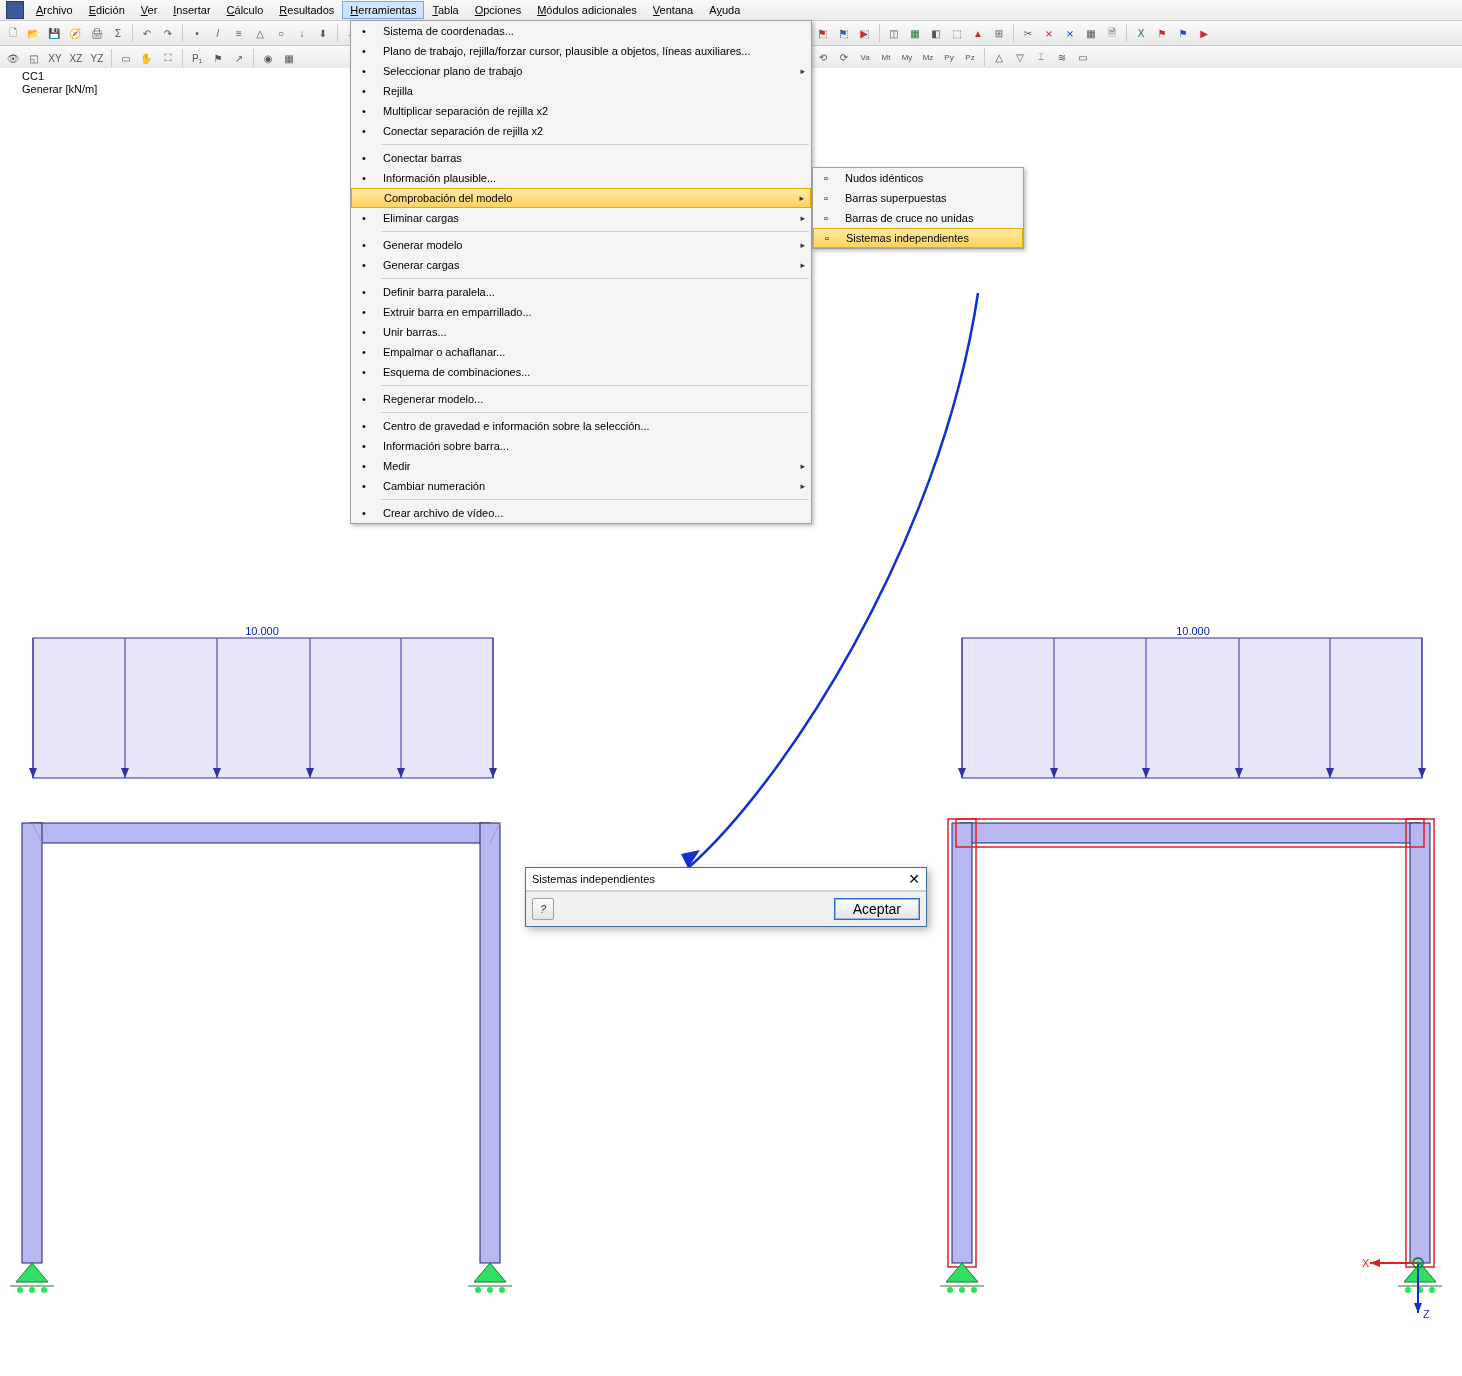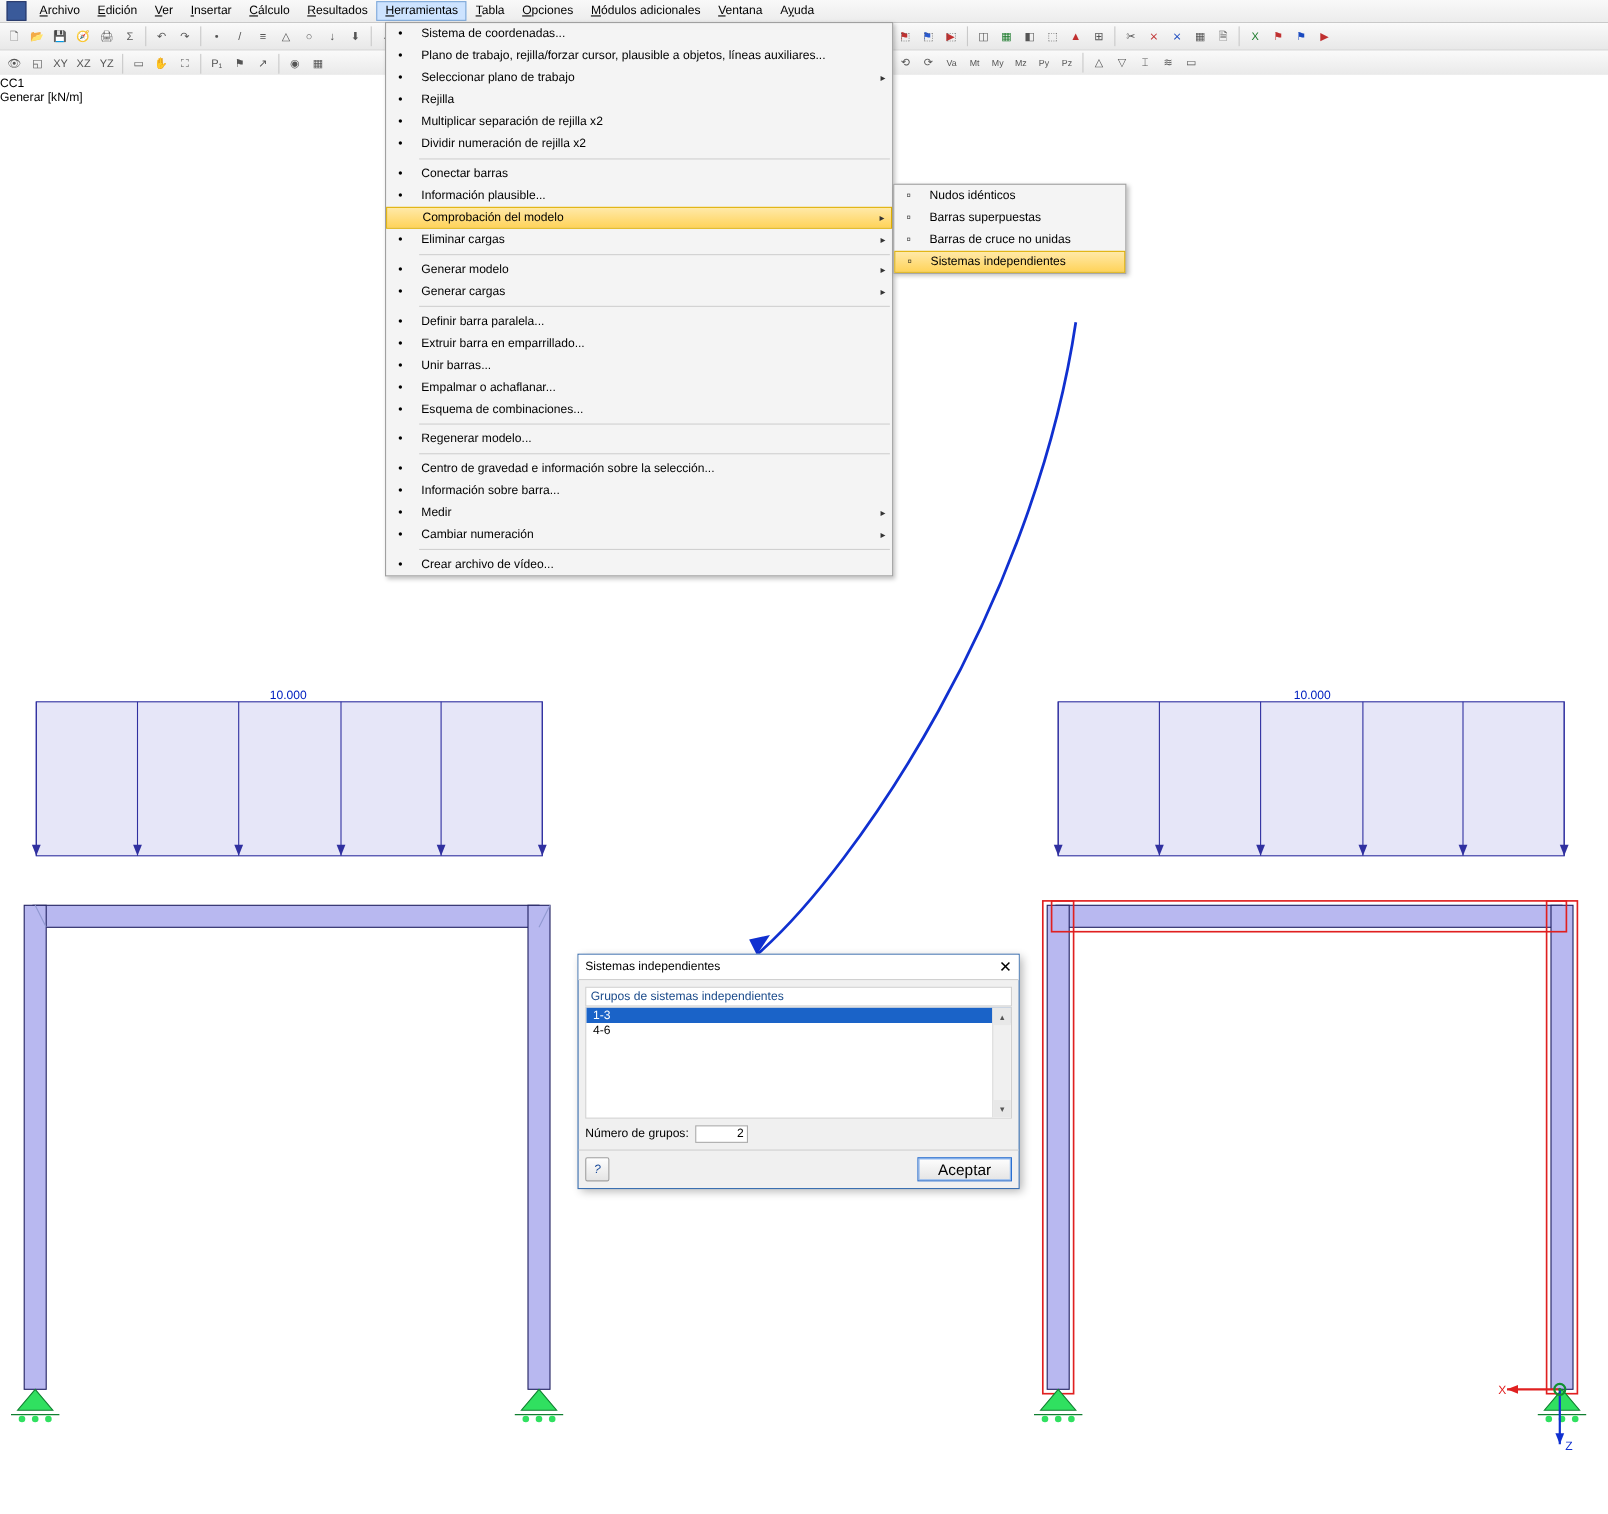--- a/index.html
+++ b/index.html
@@ -6,21 +6,21 @@
 .app{width:1462px;height:1376px;position:relative;background:#fff}
 .menubar{display:flex;align-items:center;height:20px;background:linear-gradient(#f9f9f9,#ececec);border-bottom:1px solid #c9c9c9;padding-left:2px}
 .app-icon{width:16px;height:16px;background:#3a5a9a;margin:0 4px;border:1px solid #2a3a6a}
 .menubar .mi{padding:3px 8px;cursor:default}
 .menubar .mi.active{background:#cde3ff;border:1px solid #7fa8d8;padding:2px 7px}
 .ul{text-decoration:underline}
 .toolbar{display:flex;align-items:center;height:24px;background:linear-gradient(#fafafa,#e8e8e8);border-bottom:1px solid #c9c9c9;padding:0 4px;gap:3px}
 .tb{width:16px;height:16px;border:1px solid transparent;display:flex;align-items:center;justify-content:center;font-size:10px;color:#555}
 .sep{width:1px;height:18px;background:#c9c9c9;margin:0 2px}
 .canvas{position:absolute;left:0;top:68px;right:0;bottom:0;background:#fff}
-.status-top{position:absolute;left:0;top:2px;font-size:11px;line-height:13px;color:#000}
+.status-top{position:absolute;left:22px;top:2px;font-size:11px;line-height:13px;color:#000}
 
 .menu{position:absolute;background:#f4f4f4;border:1px solid #a0a0a0;box-shadow:2px 2px 4px rgba(0,0,0,.25);font-size:11px}
 .menu-row{display:flex;align-items:center;height:20px;padding:0 18px 0 0;cursor:default;position:relative}
 .menu-row .ic{width:26px;height:20px;display:flex;align-items:center;justify-content:center;margin-right:6px}
 .menu-row .lbl{flex:1;white-space:nowrap;padding-right:30px}
 .menu-row .arrow{position:absolute;right:6px;font-size:9px;color:#333}
 .menu-sep{height:1px;background:#d0d0d0;margin:3px 2px 3px 30px}
 .menu-row.hl{background:linear-gradient(#ffe9a8,#ffd35a);border:1px solid #e0b000;height:18px}
 
 .dialog{position:absolute;border:1px solid #3a6fb0;background:#f0f0f0;box-shadow:3px 3px 8px rgba(0,0,0,.3);font-size:11px}
@@ -265,21 +265,21 @@
         <span class="lbl">Rejilla</span>
 
       </div>
       <div class="menu-row">
         <span class="ic">•</span>
         <span class="lbl">Multiplicar separación de rejilla x2</span>
 
       </div>
       <div class="menu-row">
         <span class="ic">•</span>
-        <span class="lbl">Dividir numeración de rejilla x2</span>
+        <span class="lbl">Conectar separación de rejilla x2</span>
 
       </div>
       <div class="menu-sep"></div>
       <div class="menu-row">
         <span class="ic">•</span>
         <span class="lbl">Conectar barras</span>
 
       </div>
       <div class="menu-row">
         <span class="ic">•</span>
@@ -384,35 +384,20 @@
       <div class="menu-row hl">
       <span class="ic">▫</span>
       <span class="lbl">Sistemas independientes</span>
     </div>
     </div>
 
 <div class="dialog" style="left:525px;top:867px;width:400px">
   <div class="dlg-title">
     <span>Sistemas independientes</span>
     <span style="font-size:14px;cursor:pointer">✕</span>
-  </div>
-  <div class="dlg-body">
-    <div class="listhdr">Grupos de sistemas independientes</div>
-    <div class="listbox">
-      <div class="item sel">1-3</div>
-      <div class="item">4-6</div>
-      <div class="scrollbar">
-        <div class="up">▴</div>
-        <div class="dn">▾</div>
-      </div>
-    </div>
-    <div class="dlg-row">
-      <span>Número de grupos:</span>
-      <input class="dlg-input" readonly="" value="2" style="">
-    </div>
   </div>
   <div class="dlg-foot">
     <div class="hbtn">?</div>
     <button class="btn default">Aceptar</button>
   </div>
 </div>
 
 <div style="position:absolute;left:814px;top:22px;height:22px;display:flex;gap:3px;align-items:center">
   <div class="tb">⬚</div>
   <div class="tb">⬚</div>

